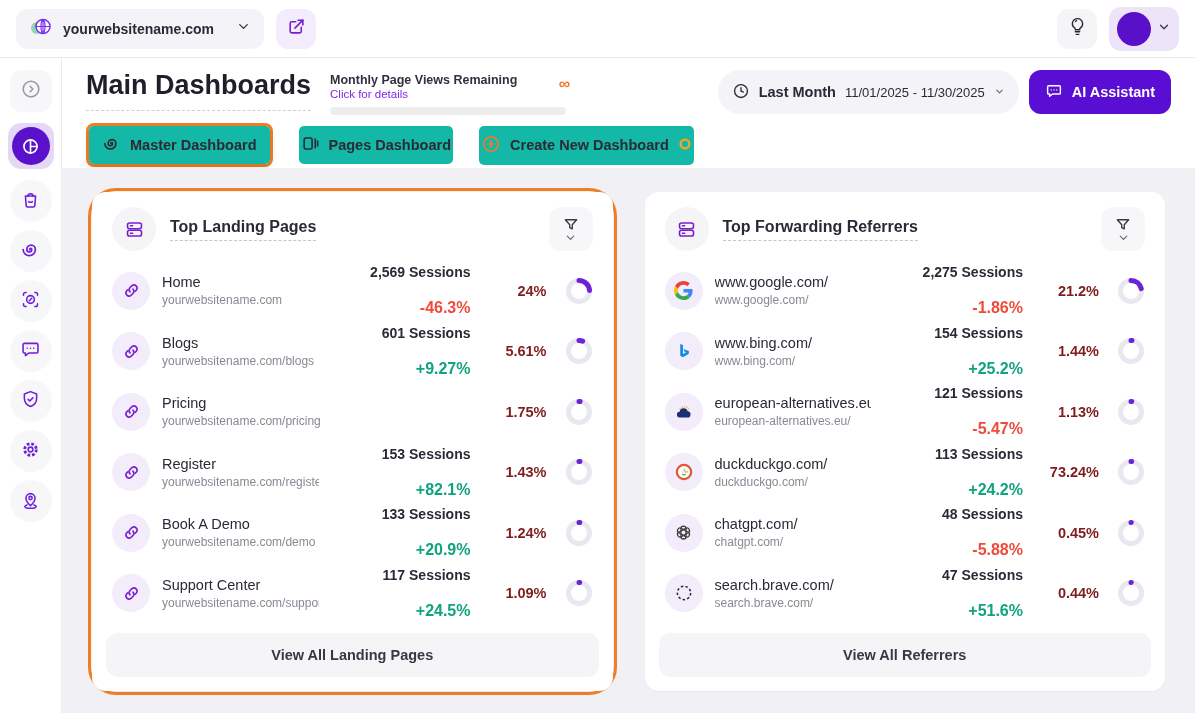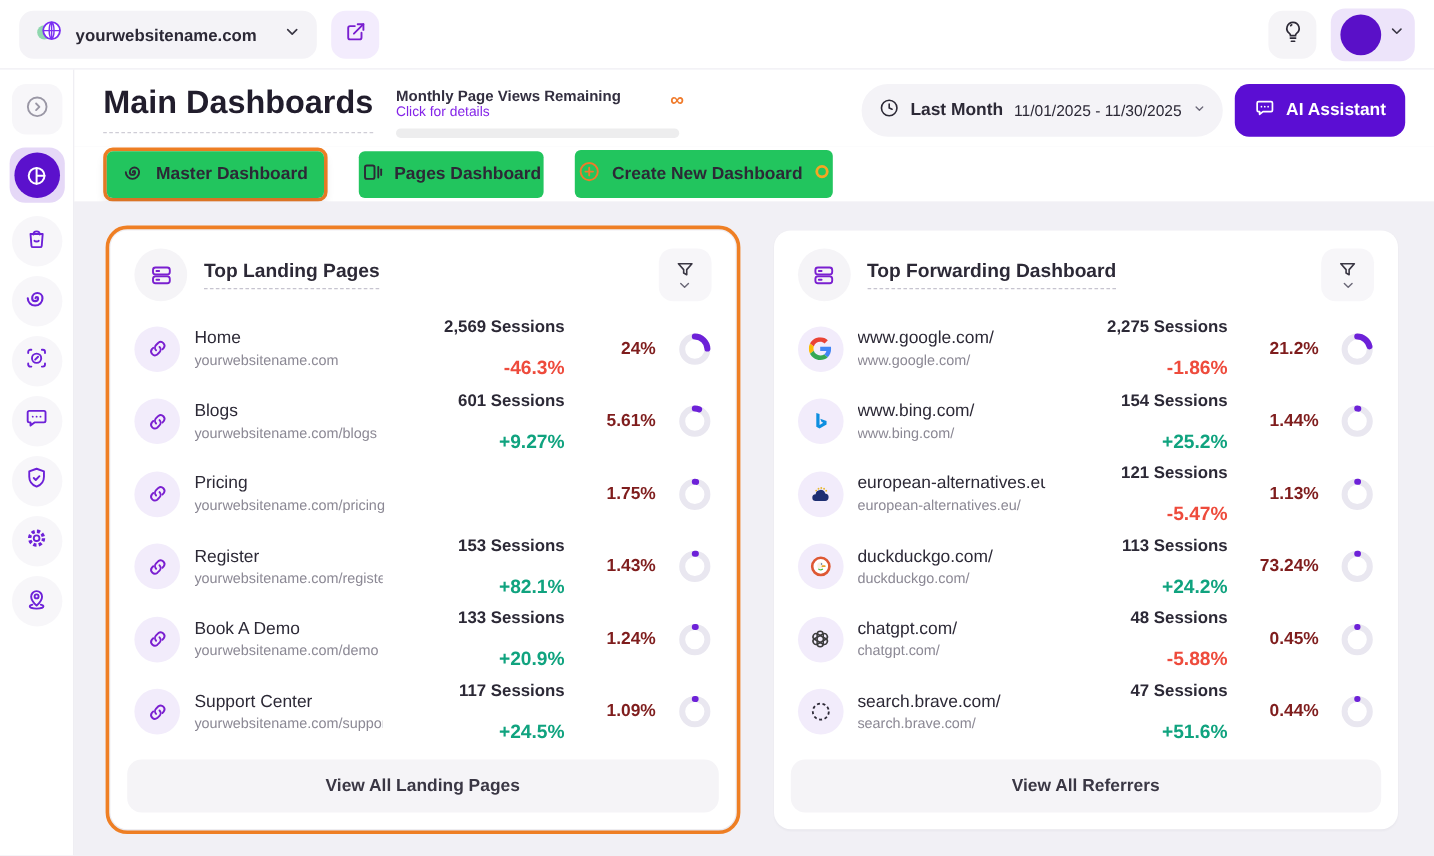--- a/index.html
+++ b/index.html
@@ -36,26 +36,26 @@
   .hdr-right{margin-left:auto;display:flex;align-items:center;gap:10px}
   .pill{display:flex;align-items:center;gap:9px;height:44px;border-radius:22px;background:#f4f3f7;padding:0 14px;font-size:14.5px;cursor:pointer;white-space:nowrap}
   .reload-circle{width:30px;height:30px;border-radius:50%;background:#fff;display:grid;place-items:center}
   .period-label{font-weight:700}
   .period-range{font-size:13px}
   .ai-btn{height:44px;border-radius:12px;background:#5b0ed3;color:#fff;display:flex;align-items:center;gap:9px;padding:0 16px;font-size:14.5px;font-weight:700;cursor:pointer}
 
   
   .tabsrow{background:#fff;height:46px;padding:0 24px;display:flex;align-items:center;gap:26px}
   .tab-annot{border:3px solid #ef7f24;border-radius:8px;background:#fff}
-  .tab{display:flex;align-items:center;gap:9px;background:#22c55e;padding:8px 13px;border-radius:5px;font-size:14.5px;font-weight:700;color:#2c2936;cursor:pointer;box-shadow:0 5px 9px rgba(30,20,60,.12);white-space:nowrap}
+  .tab{display:flex;align-items:center;gap:9px;background:#14b8a6;padding:8px 13px;border-radius:5px;font-size:14.5px;font-weight:700;color:#2c2936;cursor:pointer;box-shadow:0 5px 9px rgba(30,20,60,.12);white-space:nowrap}
   .tab.plain{box-shadow:none;padding:8px 2px}
 
   
   .content{flex:1;background:#f1f0f5;padding:20px 26px 18px;display:flex;gap:24px;min-height:0}
-  .card-wrap{border:3px solid transparent;border-radius:18px;padding:1px;flex:1;min-width:0;display:flex}
+  .card-wrap{border:3px solid transparent;border-radius:28px;padding:1px;flex:1;min-width:0;display:flex}
   .card-wrap.highlight{border-color:#ef7f24}
   .card{background:#fff;border-radius:14px;flex:1;display:flex;flex-direction:column;box-shadow:0 1px 2px rgba(20,15,40,.04);min-width:0}
   .card-head{display:flex;align-items:center;gap:14px;padding:15px 20px 8px}
   .card-icon{width:44px;height:44px;border-radius:50%;background:#f5f4f7;display:grid;place-items:center;flex:none}
   .card-title{font-size:16px;font-weight:700;color:#2c2936;border-bottom:1px dashed #c6c4cf;padding-bottom:4px;white-space:nowrap;cursor:pointer}
   .filter-btn{margin-left:auto;width:44px;height:44px;border-radius:12px;background:#f7f6f9;display:flex;flex-direction:column;align-items:center;justify-content:center;cursor:pointer;flex:none}
   .rows{padding:0 20px;flex:1;display:flex;flex-direction:column;justify-content:space-evenly}
   .row{display:flex;align-items:center;min-height:58px;gap:12px;cursor:pointer}
   .favicon{width:38px;height:38px;border-radius:50%;background:#f2ecfb;display:grid;place-items:center;flex:none}
   .r-texts{flex:1;min-width:0}
@@ -430,21 +430,21 @@
       <div class="card-wrap">
         <div class="card">
           <div class="card-head">
             <span class="card-icon">
               <svg width="21" height="21" viewBox="0 0 24 24" fill="none" stroke="#7a1fd0" stroke-width="1.8">
                   <rect x="4" y="4.5" width="16" height="6.6" rx="2.4"></rect>
                   <rect x="4" y="12.9" width="16" height="6.6" rx="2.4"></rect>
                   <path d="M7.3 7.8h2.6M7.3 16.2h2.6" stroke-linecap="round"></path>
                 </svg>
             </span>
-            <span class="card-title">Top Forwarding Dashboard</span>
+            <span class="card-title">Top Forwarding Referrers</span>
             <span class="filter-btn">
               <svg width="18" height="18" viewBox="0 0 24 24" fill="none" stroke="#3a3744" stroke-width="1.8" stroke-linejoin="round">
                   <path d="M4.5 5h15l-5.8 6.6v5.6l-3.4-1.8v-3.8L4.5 5z"></path>
                 </svg>
               <svg width="11" height="8" viewBox="0 0 24 14" fill="none" stroke="#6b6878" stroke-width="2.6" stroke-linecap="round" stroke-linejoin="round">
                   <polyline points="5 3 12 10 19 3"></polyline>
                 </svg>
             </span>
           </div>
           <div class="rows">

